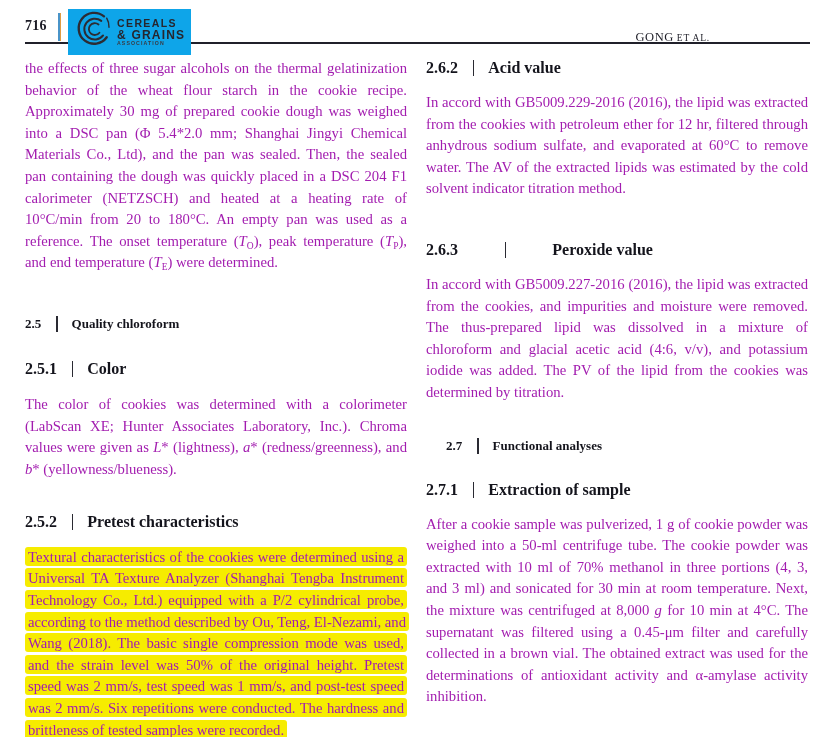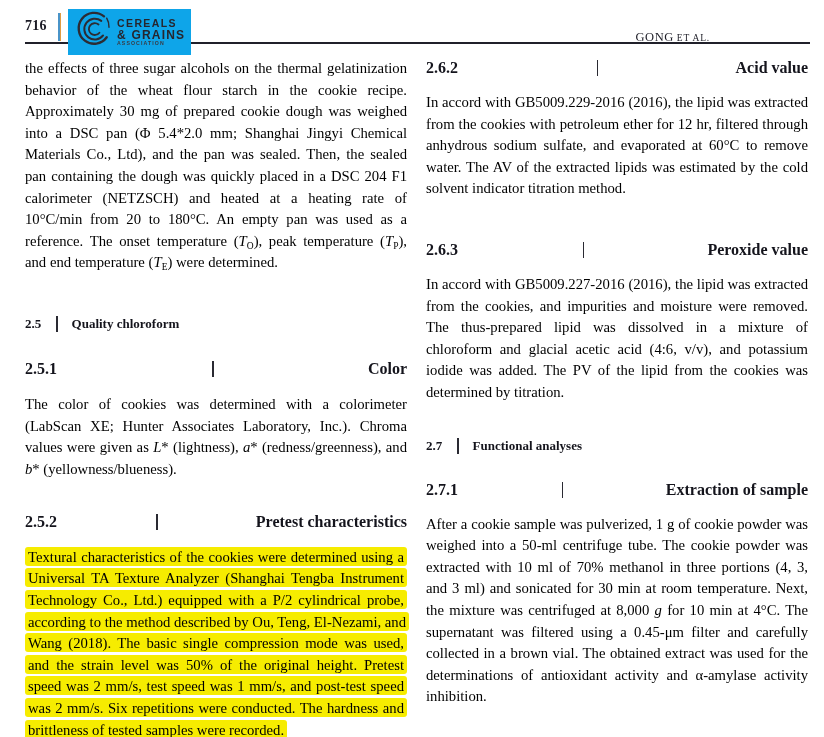--- a/index.html
+++ b/index.html
@@ -37,43 +37,43 @@
   }
   .running-head .small { font-size: 9.5px; letter-spacing: 0.8px; }
 
   
   .col { position: absolute; top: 58px; width: 382px; }
   .col-left  { left: 25px; }
   .col-right { left: 426px; }
 
   p.body-text {
     font-size: 14.7px; line-height: 21.6px; text-align: justify;
-    color: #000000; hyphens: manual;
+    color: #a21caf; hyphens: manual;
   }
   .it  { font-style: italic; }
   .sub { font-size: 9.5px; vertical-align: -3px; line-height: 0; }
 
   .sec-heading {
     display: flex; align-items: center;
     font-weight: bold; font-size: 13px; line-height: 20px; color: #14141c;
   }
-  .sec-heading.sub-level { font-size: 16px; justify-content: space-between; }
+  .sec-heading.sub-level { font-size: 16px; }
   .sec-sep {
     width: 1.3px; height: 16px; background: #2a2a32;
     margin: 0 14px 0 15px; flex: 0 0 auto;
   }
 
   .mt-h1a { margin-top: 40px; }  
   .mt-h1b { margin-top: 25px; }  
   .mt-p1  { margin-top: 15px; }  
   .mt-h1c { margin-top: 32px; }  
   .mt-p2  { margin-top: 14px; }  
   .mt-pr1 { margin-top: 14px; }
   .mt-hr1 { margin-top: 40px; gap: 32px; }
-  .mt-hr2 { margin-top: 32px; }
+  .mt-hr2 { margin-top: 32px; margin-left: 20px; }
   .mt-hr3 { margin-top: 24px; }
 
   .hl {
     background: #f6ec00;
     padding: 1.5px 3px;
     border-radius: 3px;
     box-decoration-break: clone;
     -webkit-box-decoration-break: clone;
   }
 </style>

